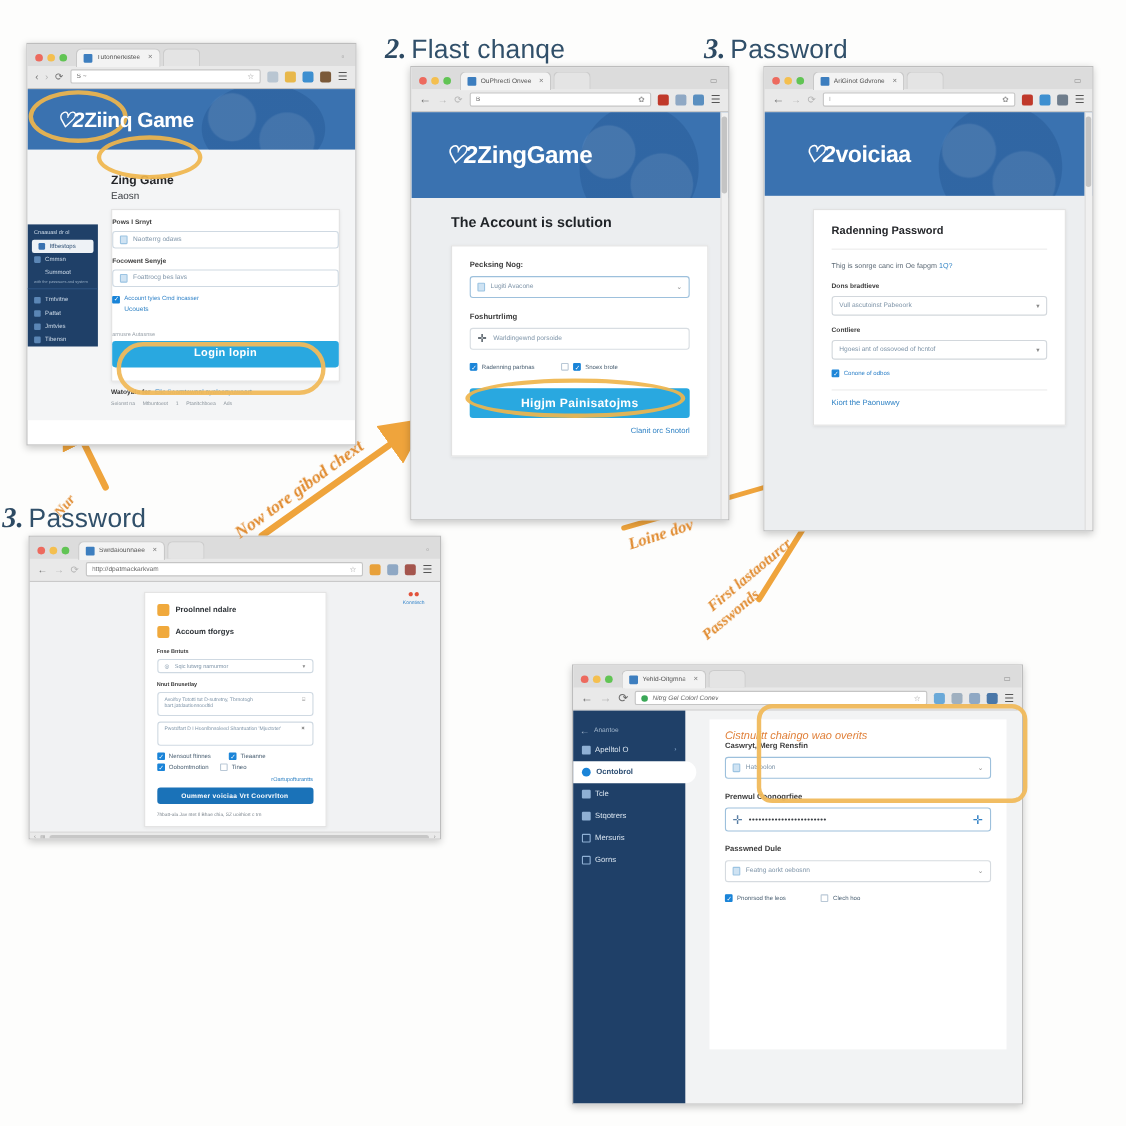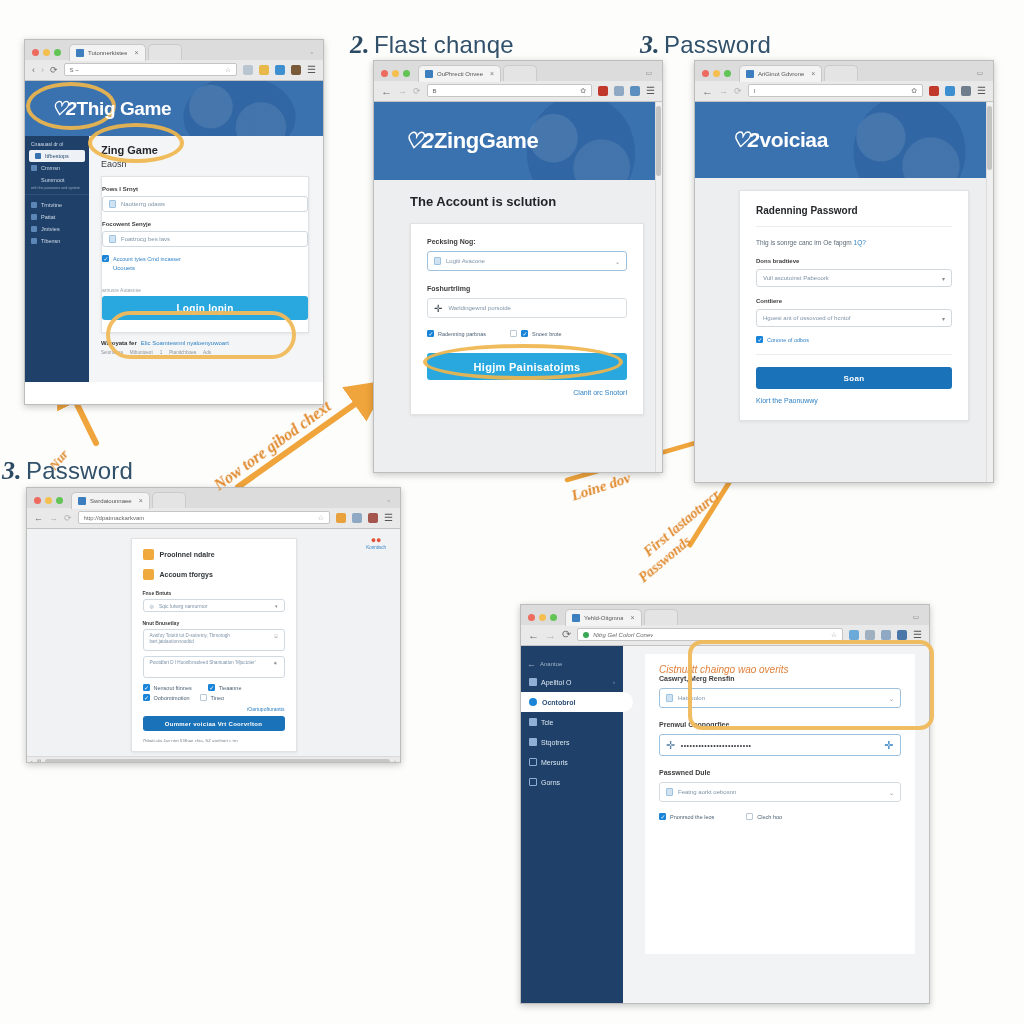--- a/index.html
+++ b/index.html
@@ -215,25 +215,25 @@
         <span class="ext-ic" style="background:#e8b84b;"></span>
         <span class="ext-ic" style="background:#3d8fd0;"></span>
         <span class="ext-ic" style="background:#7b5a3a;"></span>
         <span class="menu-ic">☰</span>
       </div>
     </div>
 
     <div class="zing-banner" style="height:55px; padding-left:26px;">
       <div class="zing-logo" style="font-size:19px;">
         <span class="zl-mark">♡2</span>
-        <span class="zl-word">Thig Game</span>
-      </div>
-    </div>
-
-    <div style="display:flex; height:246px; background:#f4f5f6;">
+        <span class="zl-word">Ziinq Game</span>
+      </div>
+    </div>
+
+    <div style="display:flex; height:246px; background:#f4f5f6;align-items:center;">
       <div class="zing-side" style="width:64px;">
         <div class="side-cap">Cnaauasl dr ol</div>
         <div class="side-item act">
           <span class="sic"></span>
           <span>Itfbestops</span>
         </div>
         <div class="side-item">
           <span class="sic"></span>
           <span>Cmmsn</span>
         </div>
@@ -436,21 +436,20 @@
           </div>
           <div class="f-label">Contliere</div>
           <div class="f-input" style="height:18px; margin:5px 0 9px; border-color:#d2d7dc;">
             <span>Hgoesi ant of ossovoed of hcntof</span>
             <span class="caret">▾</span>
           </div>
           <div class="chk-row" style="color:#3183c9; padding-bottom:11px; border-bottom:1px solid #ececec;">
             <span class="chk on"></span>
             <span>Conone of odbos</span>
           </div>
-          <div class="btn-primary btn-dark" style="height:22px; font-size:8px; margin-top:12px;">Soan</div>
           <div class="link-sm" style="margin-top:8px; font-size:7px;">Kiort the Paonuwwy</div>
         </div>
       </div>
 
       <div class="scroll-tr">
         <div class="scroll-th" style="top:4px; height:64px;"></div>
       </div>
     </div>
   </div>
 

